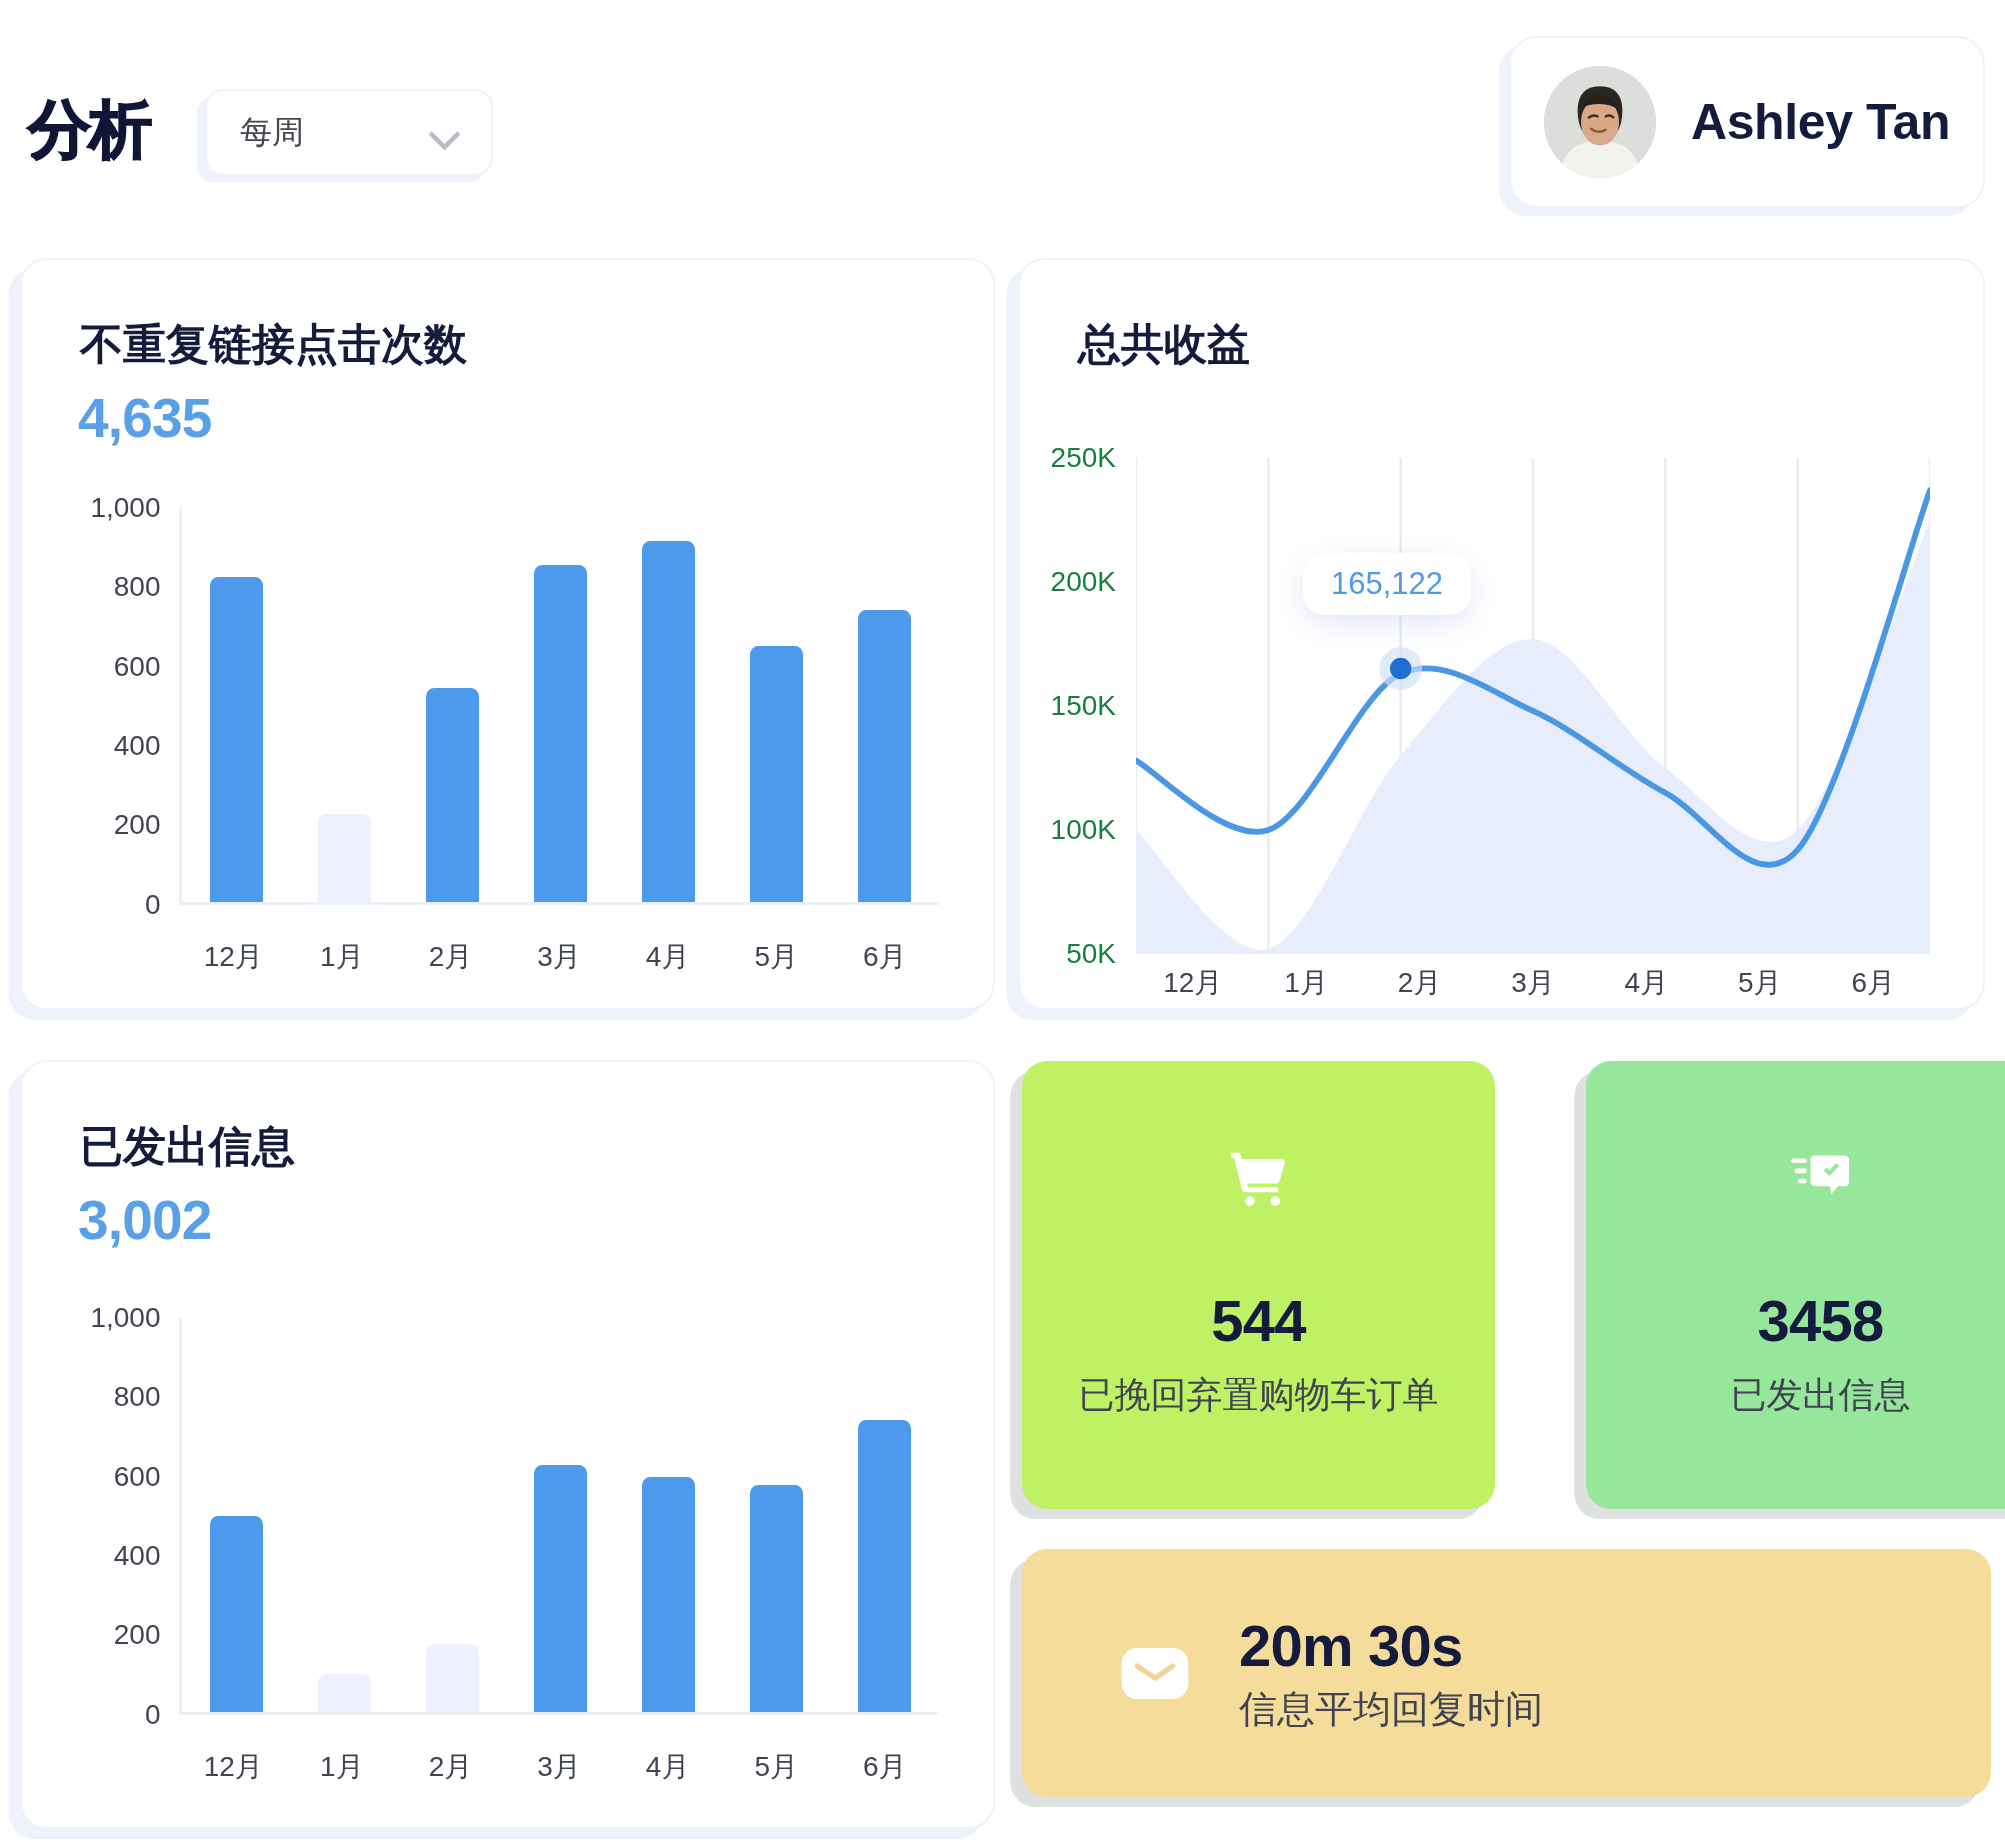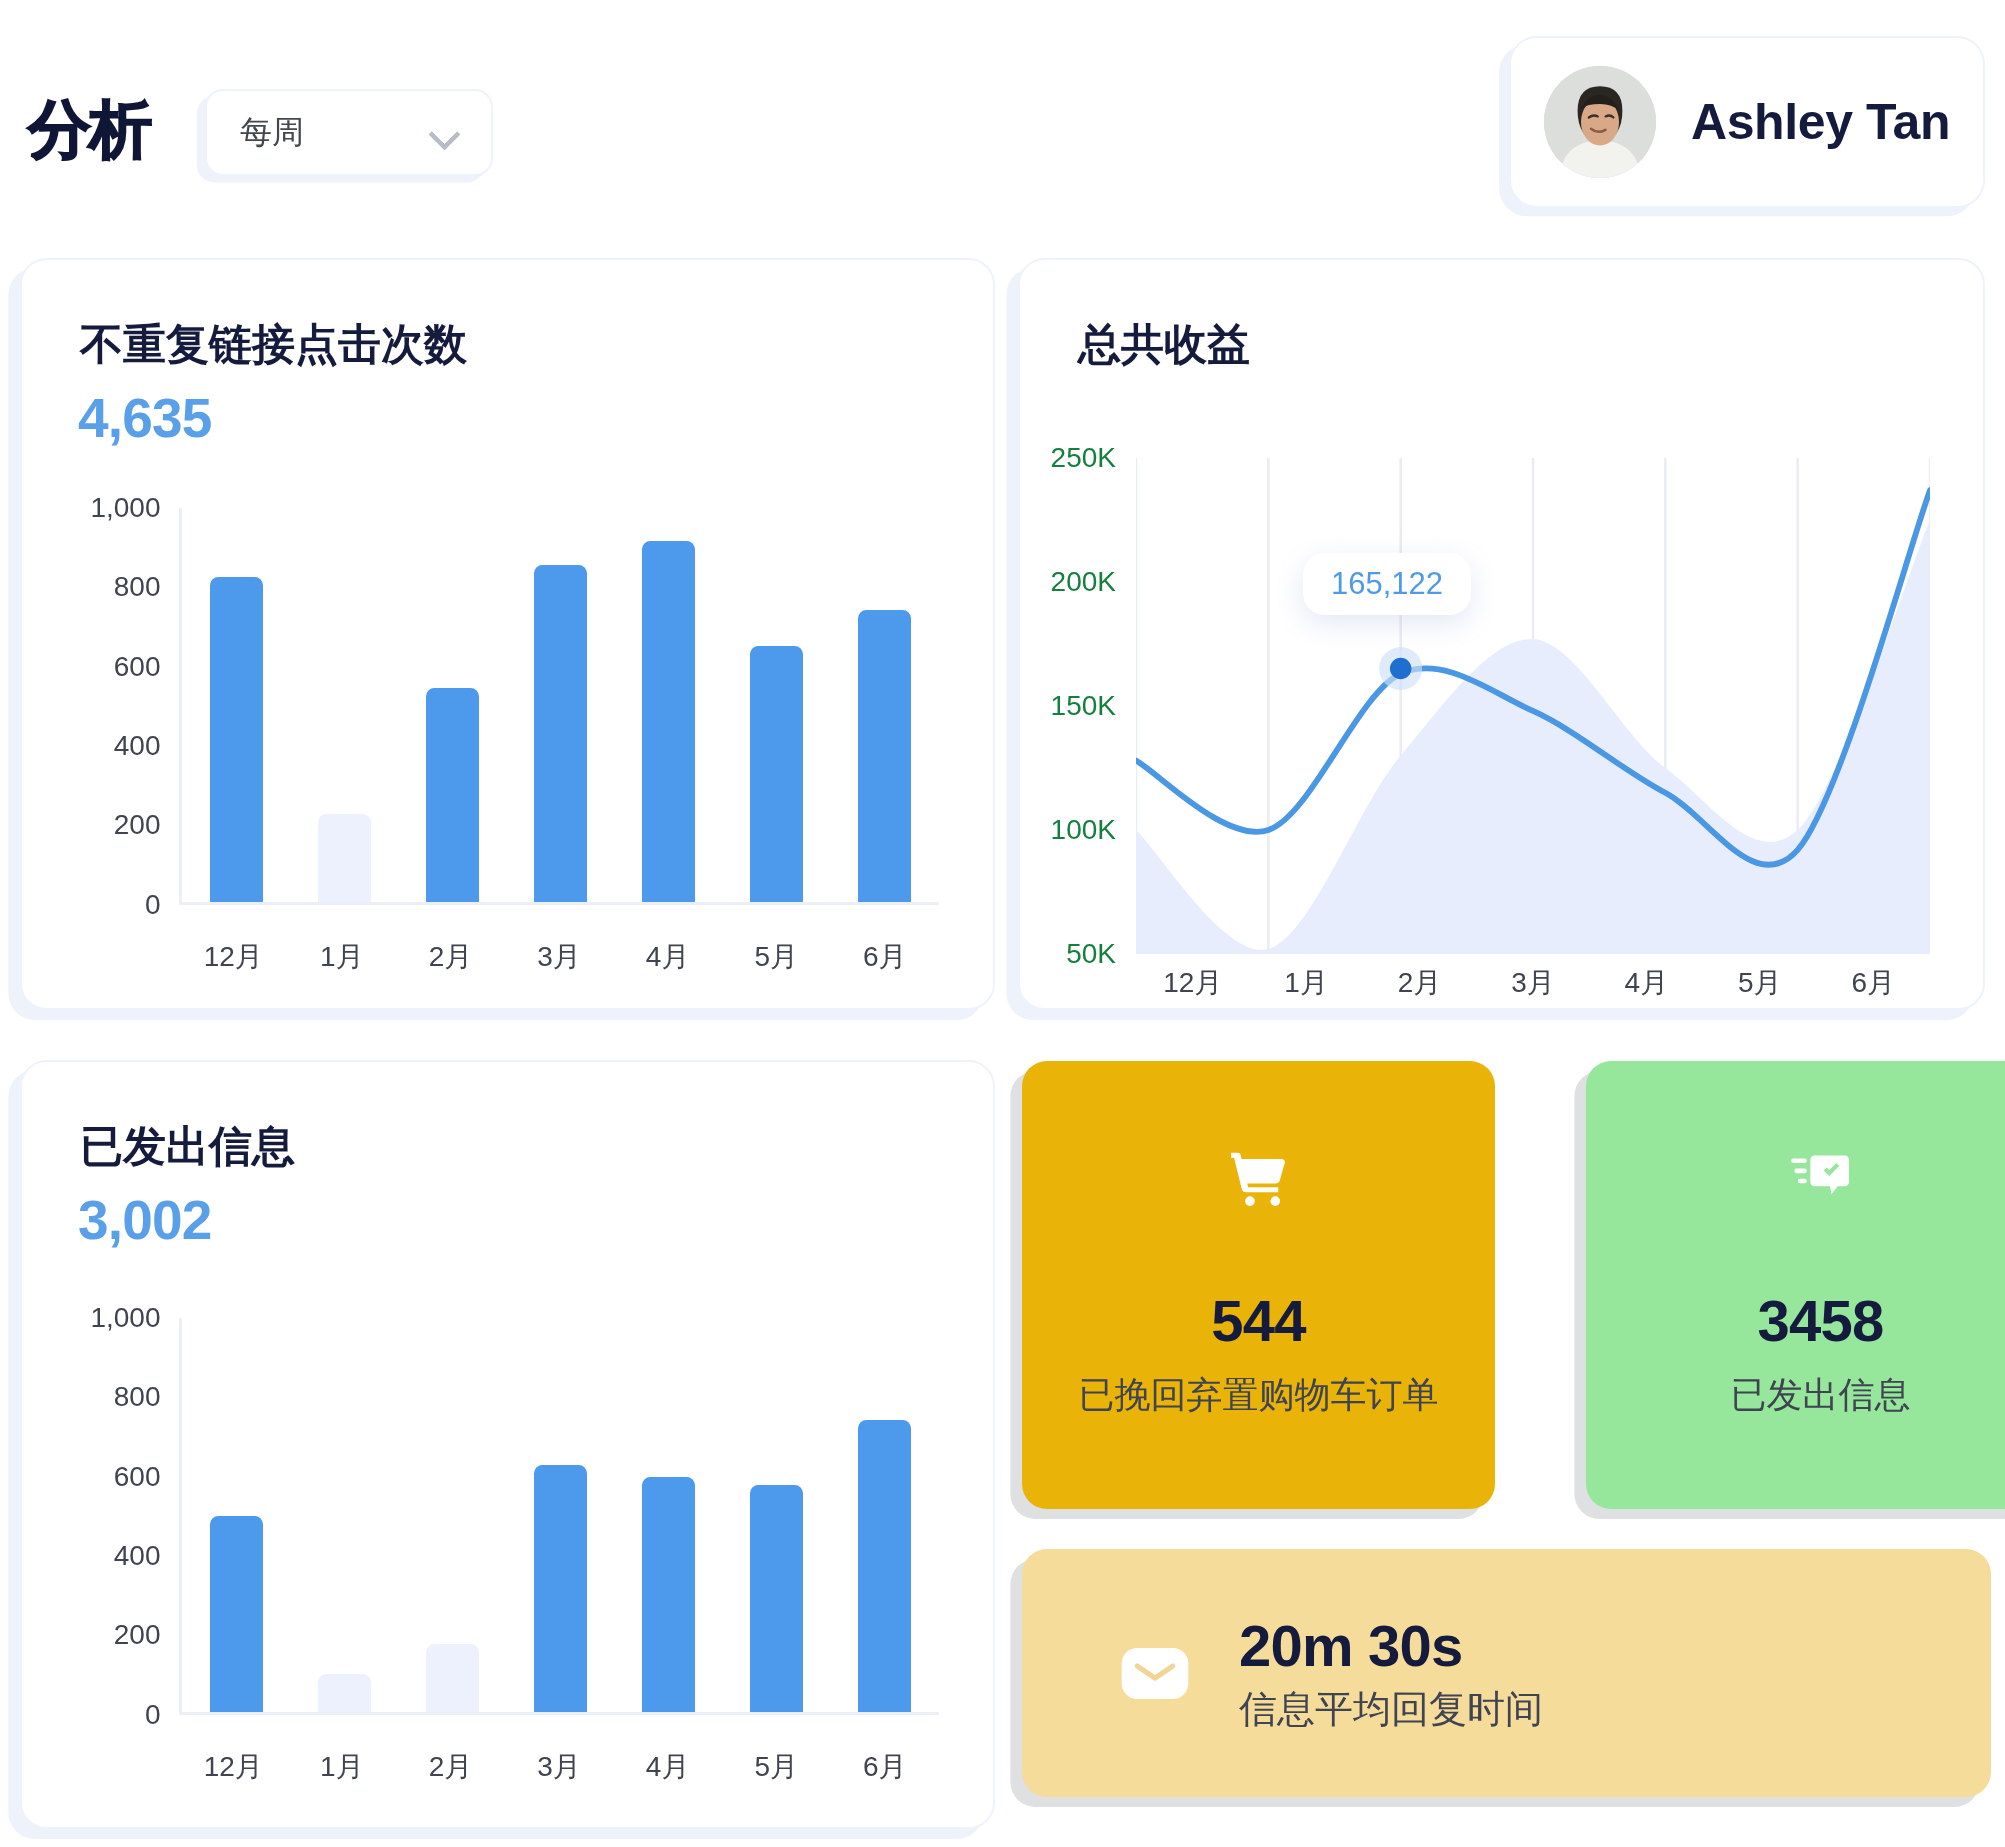--- a/index.html
+++ b/index.html
@@ -125,21 +125,21 @@
     box-shadow: 0 8.3px 28px rgba(110,140,200,0.20);
     white-space: nowrap;
   }
 
   
   .tile {
     position: absolute; border-radius: 25px;
     box-shadow: -11.6px 10px 0 0 rgba(196,198,203,0.55);
     display: flex; flex-direction: column; align-items: center;
   }
-  #tile-cart { left: 1022px; top: 1061px; width: 473px; height: 448px; background: #eab308; }
+  #tile-cart { left: 1022px; top: 1061px; width: 473px; height: 448px; background: #bef264; }
   #tile-msgs { left: 1586px; top: 1061px; width: 469px; height: 448px; background: #96e79b; }
   #tile-reply {
     left: 1022px; top: 1549px; width: 969px; height: 248px; background: #f5dc9b;
     flex-direction: row; align-items: center; justify-content: flex-start;
     padding-left: 99px; gap: 50px;
   }
   .tile-icon { margin-top: 86px; width: 64px; height: 64px; }
   .tile-icon svg { display: block; width: 100%; height: 100%; }
   .tile-num { margin-top: 76px; font-size: 58px; font-weight: 800; color: #141b3d; letter-spacing: -0.8px; }
   .tile-label { margin-top: 16.5px; font-size: 36px; color: #3f4450; }

